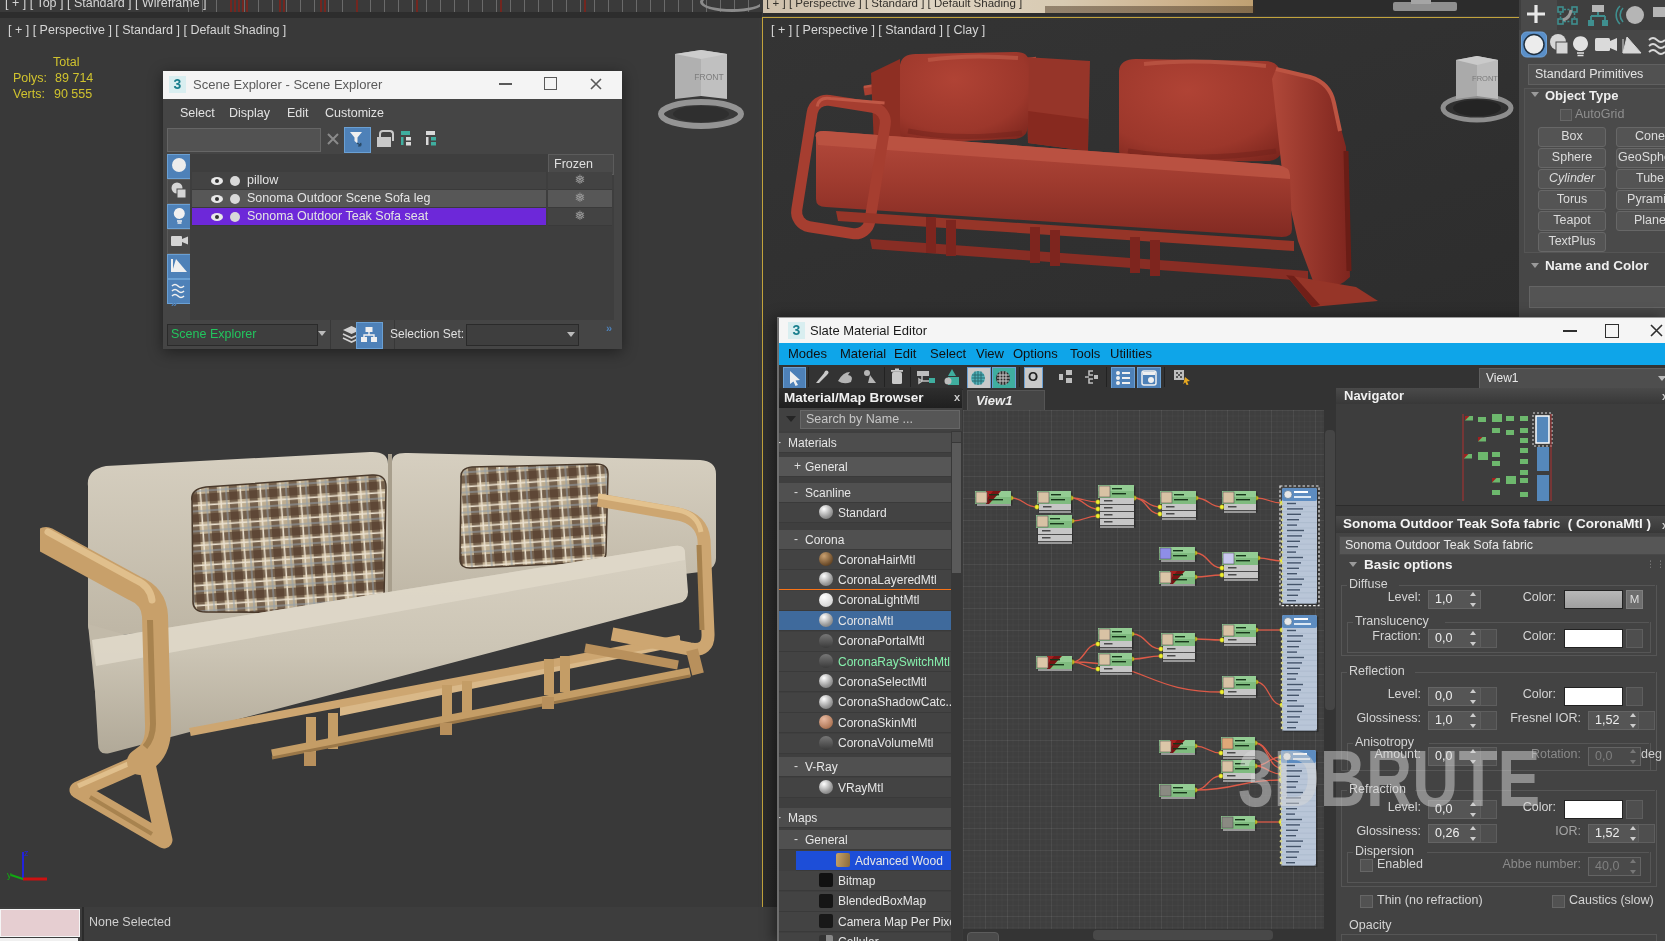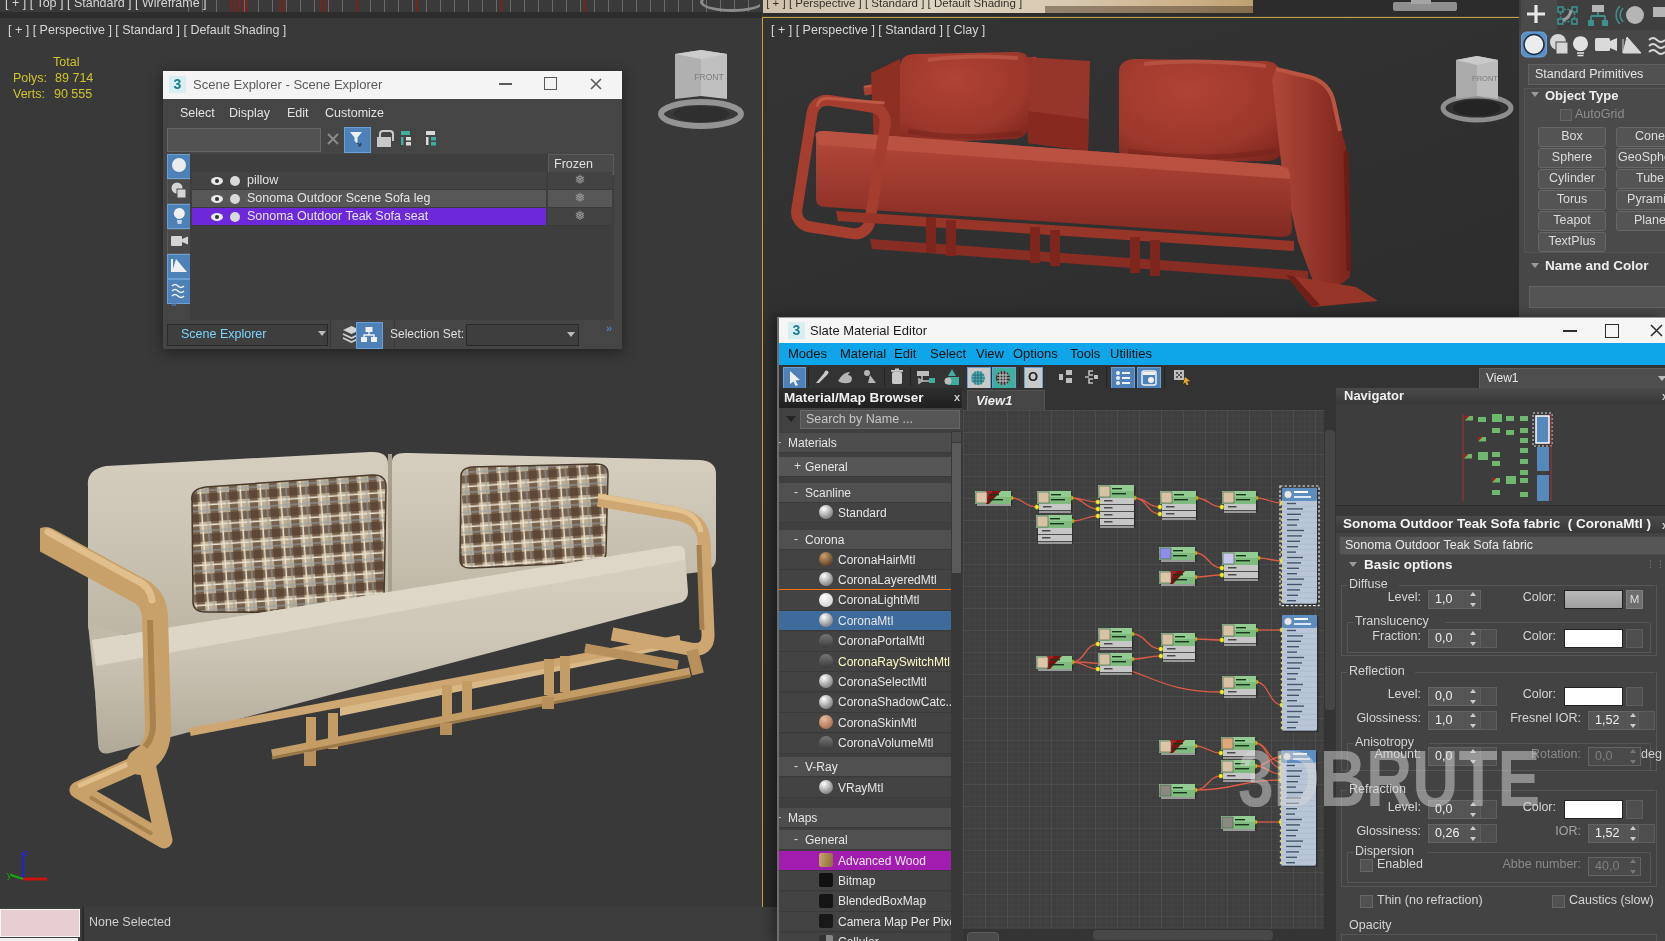--- a/index.html
+++ b/index.html
@@ -290,21 +290,21 @@
   <div class="abs" style="left:56px;top:107px;color:#8f8f8f;font-size:12.5px;">AutoGrid</div>
   <div id="otbtns"></div>
 
   <div class="abs" style="left:12px;top:263px;width:0;height:0;border-left:4px solid transparent;border-right:4px solid transparent;border-top:5px solid #9a9a9a;"></div>
   <div class="abs" style="left:26px;top:258px;color:#efefef;font-weight:bold;font-size:13.5px;">Name and Color</div>
   <div class="abs" style="left:10px;top:286px;width:136px;height:20px;background:#545454;border:1px solid #646464;"></div>
 <div class="otb" style="left: 19px; top: 127px; width: 66px;">Box</div>
     <div class="otb" style="left: 97px; top: 127px; width: 66px;">Cone</div>
     <div class="otb" style="left: 19px; top: 148px; width: 66px;">Sphere</div>
     <div class="otb" style="left: 97px; top: 148px; width: 66px;">GeoSphere</div>
-    <div class="otb" style="left: 19px; top: 169px; width: 66px;">Cylinder</div>
+    <div class="otb" style="left: 19px; top: 169px; width: 66px; font-style: italic;">Cylinder</div>
     <div class="otb" style="left: 97px; top: 169px; width: 66px;">Tube</div>
     <div class="otb" style="left: 19px; top: 190px; width: 66px;">Torus</div>
     <div class="otb" style="left: 97px; top: 190px; width: 66px;">Pyramid</div>
     <div class="otb" style="left: 19px; top: 211px; width: 66px;">Teapot</div>
     <div class="otb" style="left: 97px; top: 211px; width: 66px;">Plane</div>
     <div class="otb" style="left: 19px; top: 232px; width: 66px;">TextPlus</div>
   </div>
 <style>
   .otb{position:absolute;height:18px;background:#545454;border:1px solid #676767;border-radius:3px;
        color:#dcdcdc;font-size:12.5px;text-align:center;line-height:17px;}
@@ -411,21 +411,21 @@
           <ellipse cx="7" cy="5" rx="6" ry="4" fill="#e8e8e8"></ellipse>
           <circle cx="7" cy="5" r="2" fill="#333"></circle>
         </svg>
         <div style="position:absolute;left:38px;top:4px;width:10px;height:10px;border-radius:50%;background:#d9d9d9;"></div>
         <div style="position:absolute;left:55px;top:1px;color:#e4e4e4;font-size:12.5px;">Sonoma Outdoor Teak Sofa seat</div>
       </div>
       <div class="abs" style="left: 385px; top: 137px; width: 64px; height: 17px; background: rgb(67, 67, 67); border-bottom: 1px solid rgb(58, 58, 58); color: rgb(154, 154, 154); font-size: 13px; text-align: center;">❅</div>
     </div>
 
   <div class="abs" style="left:0;top:249px;width:459px;height:29px;background:#454545;">
-    <div class="abs" style="left:4px;top:4px;width:146px;height:20px;background:#3e3e3e;border:1px solid #2a2a2a;color:#7dd3fc;font-size:12.5px;line-height:19px;padding-left:13px;">Scene Explorer</div>
+    <div class="abs" style="left:4px;top:4px;width:146px;height:20px;background:#3e3e3e;border:1px solid #2a2a2a;color:#22c55e;font-size:12.5px;line-height:19px;padding-left:3px;">Scene Explorer</div>
     <div class="abs" style="left:155px;top:11px;width:0;height:0;border-left:4px solid transparent;border-right:4px solid transparent;border-top:5px solid #bbb;"></div>
     <div class="abs" style="left:167px;top:0px;width:1px;height:29px;background:#383838;"></div>
     <svg class="abs" style="left:179px;top:5px;" width="19" height="18" viewBox="0 0 19 18">
       <path d="M9.5 1 L18 5 9.5 9 1 5 z" fill="#d2d2d2"></path>
       <path d="M1 9 l8.5 4 8.5 -4 M1 13 l8.5 4 8.5 -4" stroke="#d2d2d2" stroke-width="1.6" fill="none"></path>
     </svg>
     <div class="abs" style="left:193px;top:2px;width:25px;height:25px;background:#4e81b8;border:1px solid #6aa0d4;"></div>
     <svg class="abs" style="left:197px;top:6px;" width="18" height="17" viewBox="0 0 18 17">
       <rect x="5.5" y="1" width="7" height="5" fill="#f0f0f0"></rect>
         <rect x="1" y="11" width="6" height="5" fill="#f0f0f0"></rect>
@@ -613,21 +613,21 @@
         <div class="abs" style="left:0;top:180.20000000000002px;width:172px;height:19px;background:#3f6a9c;border-bottom:1px solid #3a3a3a;">
           <div class="abs" style="left:40px;top:2px;width:14px;height:14px;border-radius:50%;background:radial-gradient(circle at 5px 4px,#ffffff,#9a9a9a 60%,#6a6a6a);"></div>
           <div class="abs" style="left:59px;top:2.5px;color:#e6e6e6;font-size:12px;white-space:nowrap;">CoronaMtl</div>
         </div>
         <div class="abs" style="left:0;top:200.60000000000002px;width:172px;height:19px;background:#434343;border-bottom:1px solid #3a3a3a;">
           <div class="abs" style="left:40px;top:2px;width:14px;height:14px;border-radius:50%;background:linear-gradient(#777,#3a3a3a);"></div>
           <div class="abs" style="left:59px;top:2.5px;color:#e6e6e6;font-size:12px;white-space:nowrap;">CoronaPortalMtl</div>
         </div>
         <div class="abs" style="left:0;top:221.00000000000003px;width:172px;height:19px;background:#434343;border-bottom:1px solid #3a3a3a;">
           <div class="abs" style="left:40px;top:2px;width:14px;height:14px;border-radius:50%;background:linear-gradient(#777,#3a3a3a);"></div>
-          <div class="abs" style="left:59px;top:2.5px;color:#fef9c3;font-size:12px;white-space:nowrap;">CoronaRaySwitchMtl</div>
+          <div class="abs" style="left:59px;top:2.5px;color:#86efac;font-size:12px;white-space:nowrap;">CoronaRaySwitchMtl</div>
         </div>
         <div class="abs" style="left:0;top:241.40000000000003px;width:172px;height:19px;background:#434343;border-bottom:1px solid #3a3a3a;">
           <div class="abs" style="left:40px;top:2px;width:14px;height:14px;border-radius:50%;background:radial-gradient(circle at 5px 4px,#ffffff,#9a9a9a 60%,#6a6a6a);"></div>
           <div class="abs" style="left:59px;top:2.5px;color:#e6e6e6;font-size:12px;white-space:nowrap;">CoronaSelectMtl</div>
         </div>
         <div class="abs" style="left:0;top:261.8px;width:172px;height:19px;background:#434343;border-bottom:1px solid #3a3a3a;">
           <div class="abs" style="left:40px;top:2px;width:14px;height:14px;border-radius:50%;background:radial-gradient(circle at 5px 4px,#ffffff,#9a9a9a 60%,#6a6a6a);"></div>
           <div class="abs" style="left:59px;top:2.5px;color:#e6e6e6;font-size:12px;white-space:nowrap;">CoronaShadowCatc..</div>
         </div>
         <div class="abs" style="left:0;top:282.2px;width:172px;height:19px;background:#434343;border-bottom:1px solid #3a3a3a;">
@@ -647,21 +647,21 @@
           <div class="abs" style="left:59px;top:2.5px;color:#e6e6e6;font-size:12px;white-space:nowrap;">VRayMtl</div>
         </div>
         <div class="abs" style="left:0;top:377px;width:172px;height:19px;background:#4d4d4d;border-bottom:1px solid #3a3a3a;">
           <span class="abs" style="left:-2px;top:2px;color:#ddd;font-size:12px;">-</span>
           <div class="abs" style="left:9px;top:2.5px;color:#e6e6e6;font-size:12px;white-space:nowrap;">Maps</div>
         </div>
         <div class="abs" style="left:0;top:399px;width:172px;height:19px;background:#505050;border-bottom:1px solid #3a3a3a;">
           <span class="abs" style="left:15px;top:2px;color:#ddd;font-size:12px;">-</span>
           <div class="abs" style="left:26px;top:2.5px;color:#e6e6e6;font-size:12px;white-space:nowrap;">General</div>
         </div>
-        <div class="abs" style="left:0;top:420px;width:172px;height:19px;background:#a21caf;border-bottom:1px solid #3a3a3a;">
+        <div class="abs" style="left:17px;top:420px;width:172px;height:19px;background:#1d4ed8;border-bottom:1px solid #3a3a3a;">
           <div class="abs" style="left:40px;top:2px;width:14px;height:14px;border-radius:2px;background:linear-gradient(100deg,#c9a468,#8a6a3a);"></div>
           <div class="abs" style="left:59px;top:2.5px;color:#e6e6e6;font-size:12px;white-space:nowrap;">Advanced Wood</div>
         </div>
         <div class="abs" style="left:0;top:440.4px;width:172px;height:19px;background:#434343;border-bottom:1px solid #3a3a3a;">
           <div class="abs" style="left:40px;top:2px;width:14px;height:14px;border-radius:2px;background:#111;"></div>
           <div class="abs" style="left:59px;top:2.5px;color:#e6e6e6;font-size:12px;white-space:nowrap;">Bitmap</div>
         </div>
         <div class="abs" style="left:0;top:460.79999999999995px;width:172px;height:19px;background:#434343;border-bottom:1px solid #3a3a3a;">
           <div class="abs" style="left:40px;top:2px;width:14px;height:14px;border-radius:2px;background:#151515;"></div>
           <div class="abs" style="left:59px;top:2.5px;color:#e6e6e6;font-size:12px;white-space:nowrap;">BlendedBoxMap</div>

